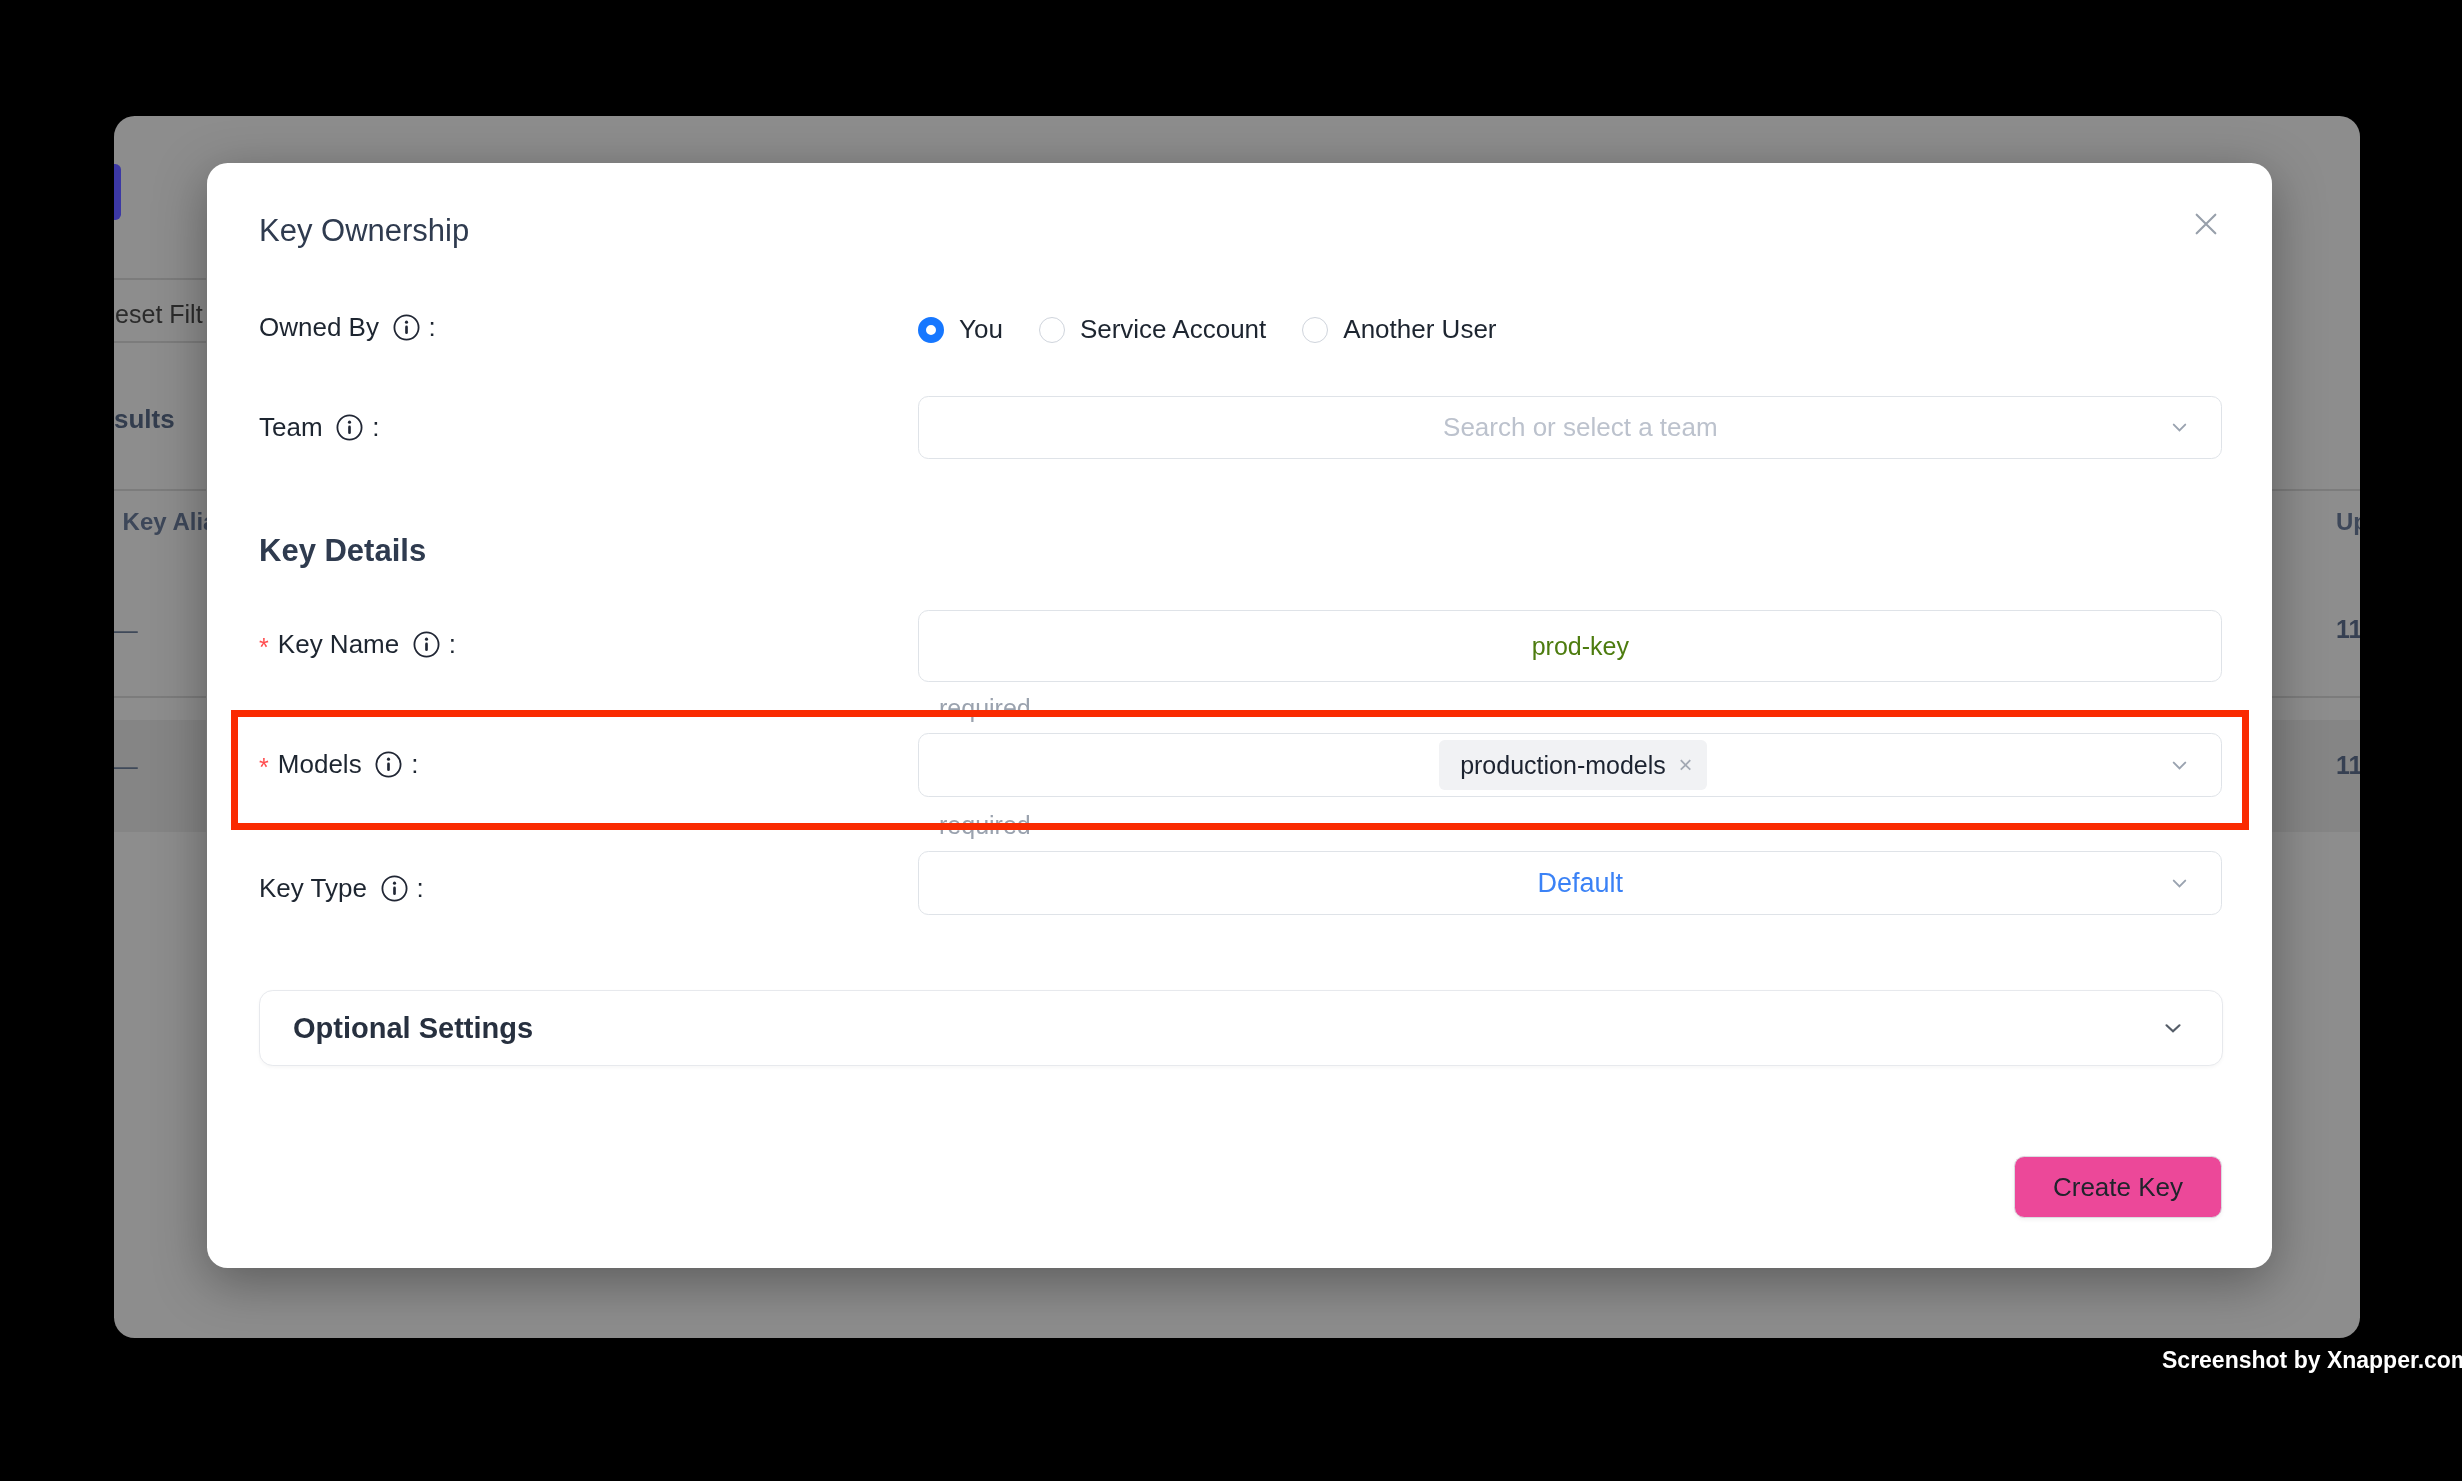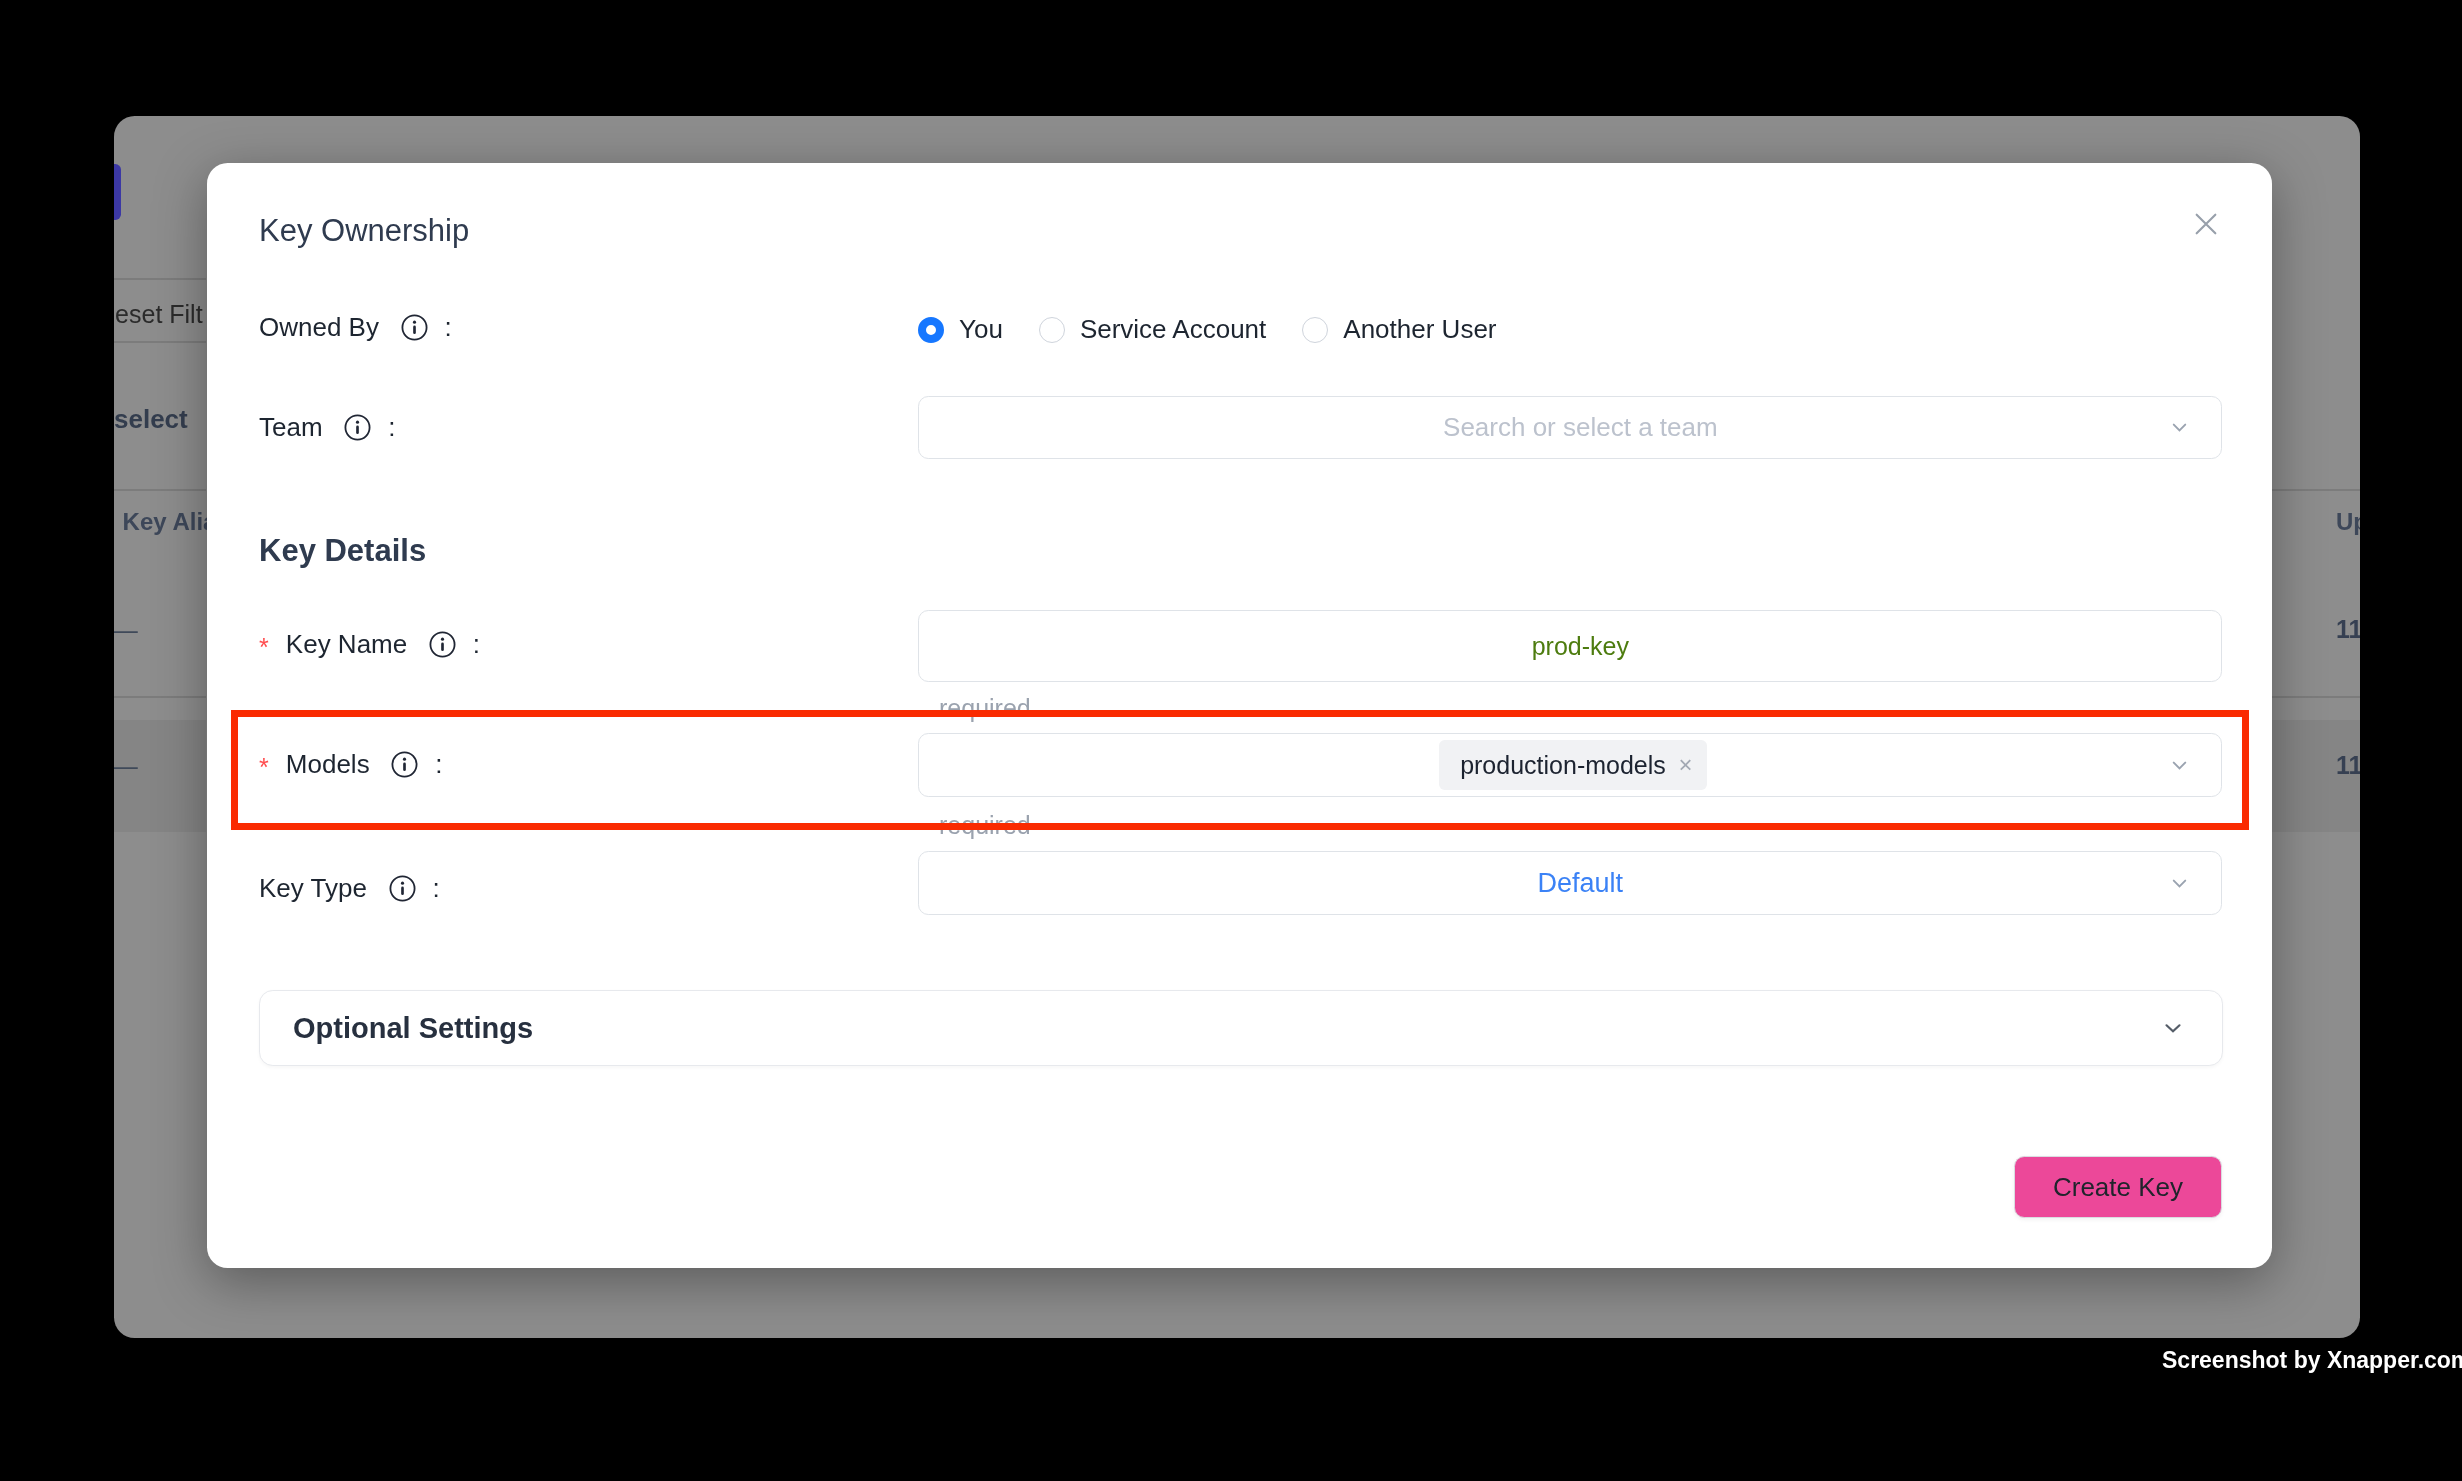--- a/index.html
+++ b/index.html
@@ -15,21 +15,21 @@
   .bg-text { position:absolute; color:#313b4c; white-space:nowrap; }
   .blue-frag { position:absolute; left:0px; top:48px; width:6.9px; height:56px;
     background:#3c38a5; border-radius:0 5.7px 5.7px 0; }
 
   
   .modal { position:absolute; left:207px; top:163px; width:2065px; height:1105px;
     background:#fff; border-radius:20.7px; box-shadow:0 13.8px 52px rgba(0,0,0,0.35); }
   .modal-title { position:absolute; left:52px; color:#2f3b4f; font-size:31px; font-weight:400; }
   .close-btn { position:absolute; right:50px; top:45px; width:32px; height:32px; cursor:pointer; }
 
-  .field-label { position:absolute; left:52px; display:flex; align-items:center; gap:16px;
+  .field-label { position:absolute; left:52px; display:flex; align-items:center; gap:8px;
     color:#1d2530; font-size:26px; }
   .req-star { color:#ff4d4f; font-size:25px; margin-right:1.1px; transform:translateY(3.4px); }
   .info-icon { width:29px; height:29px; margin-left:4.6px; }
   .colon { color:#1d2530; }
 
   .section-title { position:absolute; left:52px; color:#2f3b4f; font-size:31px; font-weight:700; }
 
   .control { position:absolute; left:711px; width:1304px; background:#fff;
     border:1.7px solid #dfe3e8; border-radius:10.3px; display:flex; align-items:center;justify-content:center; }
   .control .chevron { position:absolute; right:30px; }
@@ -73,21 +73,21 @@
 
 <div class="stage">
 
   <div class="app-window">
     <div class="blue-frag"></div>
 
     <div class="bg-line" style="left:0;top:162px;width:92px;"></div>
     <div class="bg-text" style="left:1.1px;top:184px;font-size:25px;font-weight:500;color:#2b2b2b;">eset Filt</div>
     <div class="bg-line" style="left:0;top:225px;width:92px;"></div>
 
-    <div class="bg-text" style="left:0px;top:288px;font-size:26px;font-weight:600;color:#333d4e;">select</div>
+    <div class="bg-text" style="left:0px;top:288px;font-size:26px;font-weight:600;color:#333d4e;">sults</div>
 
     <div class="bg-line" style="left:0;top:373px;width:92px;"></div>
     <div class="bg-text" style="left:8.6px;top:392px;font-size:24px;font-weight:700;color:#3d4759;">Key Alia</div>
 
     <div class="bg-band" style="left:0;top:604px;width:92px;height:112px;"></div>
     <div class="bg-text" style="left:-2.3px;top:499px;font-size:26px;color:#3f4959;">—</div>
     <div class="bg-line" style="left:0;top:580px;width:92px;"></div>
     <div class="bg-text" style="left:-2.3px;top:635px;font-size:26px;color:#3f4959;">—</div>
 
     <div class="bg-line" style="left:2158px;top:373px;width:88px;"></div>

